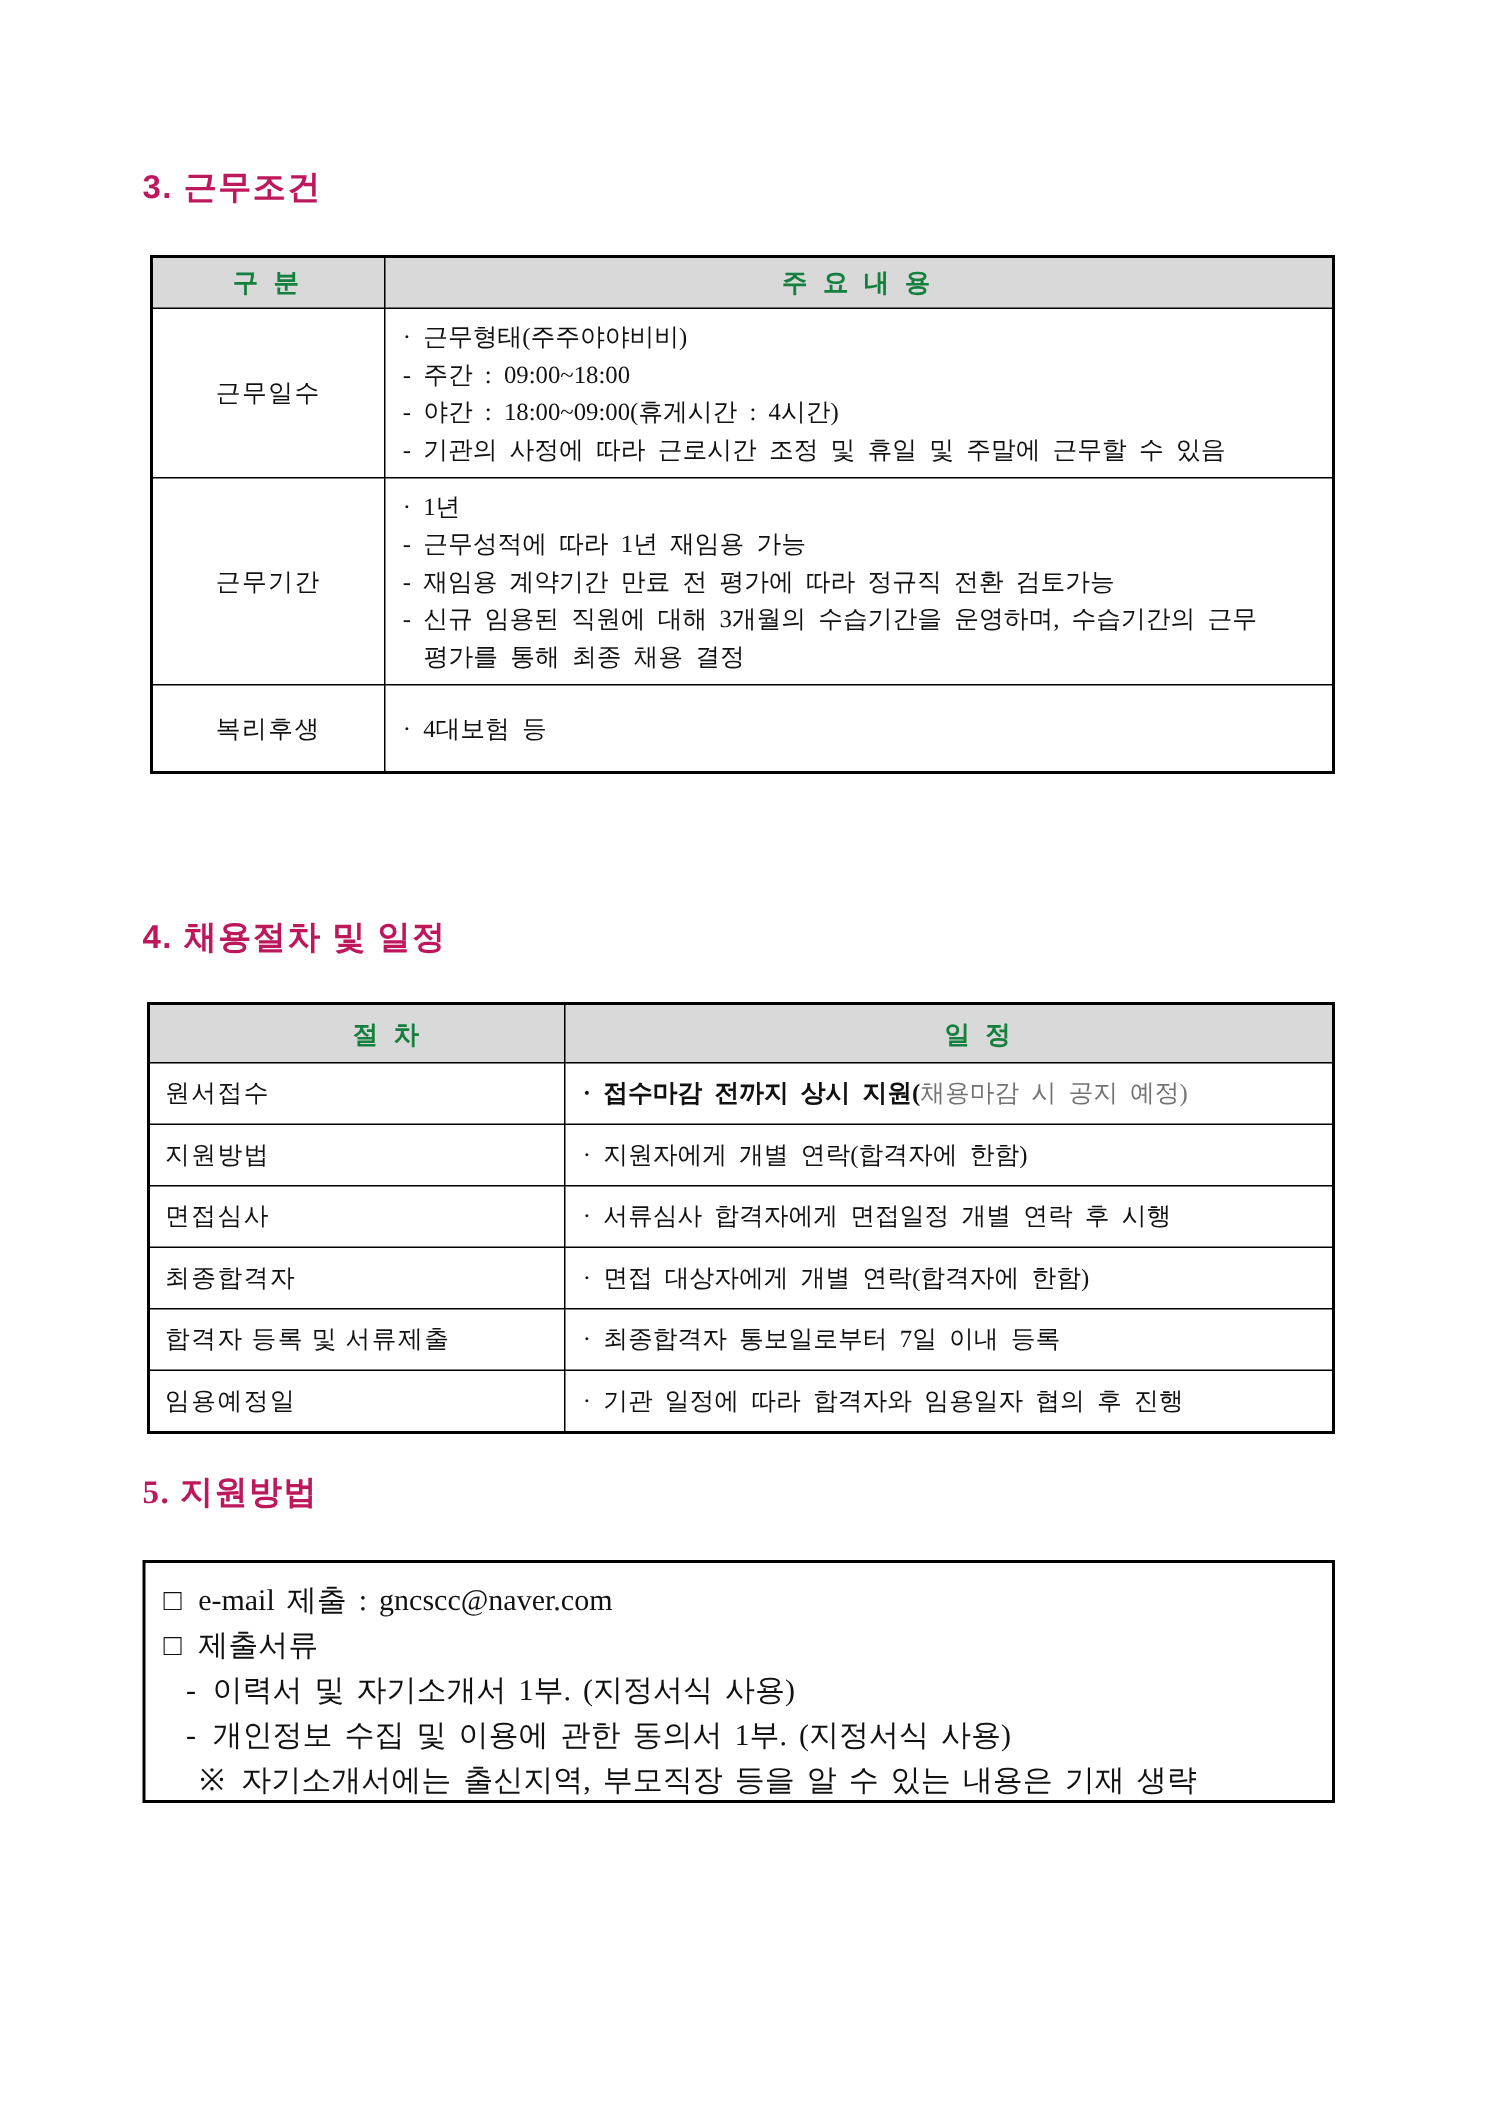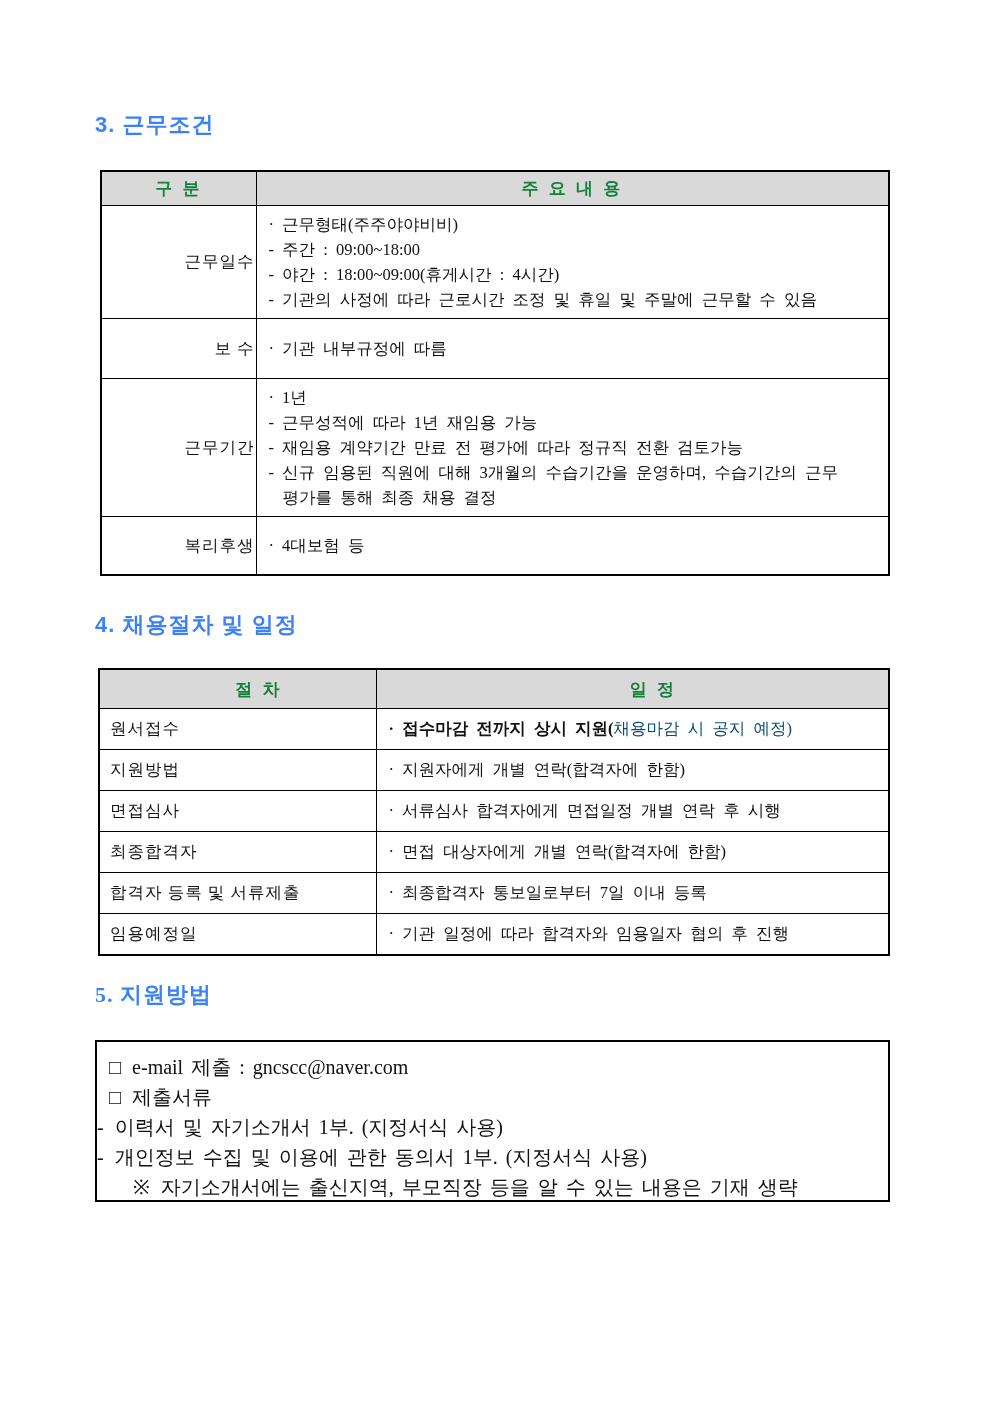--- a/index.html
+++ b/index.html
@@ -9,21 +9,21 @@
     background:#ffffff;
     font-family:"Liberation Serif","DejaVu Serif",serif;
     color:#111;
     overflow:hidden;
   }
   .sec-title {
     position:absolute;
     margin:0;
     font-size:22px;
     font-weight:bold;
-    color:#3b82f6;
+    color:#be185d;
     letter-spacing:1px;
     font-family:"Liberation Sans","DejaVu Sans",sans-serif;
   }
   .sec-title.serif { font-family:"Liberation Serif","DejaVu Serif",serif; }
   #title3 { left:95px; top:110px; }
   #title4 { left:95px; top:610px; }
   #title5 { left:95px; top:980px; }
 
   table.doc {
     position:absolute;
@@ -37,52 +37,52 @@
     background:#d9d9d9;
     font-weight:bold;
     font-size:17px;
     letter-spacing:3px;
     text-align:center;
     color:#15803d;
   }
   #table1 { left:100px; top:170px; width:790px; }
   #table1 th { height:31px; }
   #table1 .col1 { width:155px; }
-  #table1 td.label { text-align:right; letter-spacing:1px; }
+  #table1 td.label { text-align:center; letter-spacing:1px; }
   #table1 td.content { padding:6px 10px 6px 12px; }
   #table1 tr.r1 td { height:100px; }
   #table1 tr.r2 td { height:47px; }
   #table1 tr.r3 td { height:125px; }
   #table1 tr.r4 td { height:45px; }
 
   .line { line-height:25px; word-spacing:4px; white-space:nowrap; }
   .line.cont { padding-left:14px; }
 
   #table2 { left:98px; top:668px; width:792px; }
   #table2 th { height:36px;padding-left:43px; }
   #table2 .col1 { width:277px; }
   #table2 td { height:38px; }
   #table2 td.label { padding-left:10px; letter-spacing:1px;margin-left:16px; }
   #table2 td.content { padding-left:12px; word-spacing:4px; white-space:nowrap; }
   .bold-part { font-weight:bold; }
-  .red-part { color:#0c4a6e; }
+  .red-part { color:#737373; }
 
   .apply-box {
     position:absolute;
     left:95px; top:1040px;
     width:795px; height:162px;
     border:2px solid #000;
     box-sizing:border-box;
     padding-top:10px;
     font-size:20px;
   }
   .apply-line { line-height:30px; word-spacing:3px; white-space:nowrap; }
   .apply-line .bullet { display:inline-block; margin-right:11px; }
   .indent0 { padding-left:12px; }
-  .indent1 { }
+  .indent1 { padding-left:27px; }
   .indent2 { padding-left:36px; }
 </style>
 </head>
 <body>
 
 <div class="page">
 
   <h2 class="sec-title" id="title3">3. 근무조건</h2>
 
   <table class="doc" id="table1">
@@ -95,26 +95,20 @@
       <th>구  분</th>
       <th>주 요 내 용</th>
     </tr>
     <tr class="r1">
       <td class="label">근무일수</td>
       <td class="content">
         <div class="line">· 근무형태(주주야야비비)</div>
         <div class="line">- 주간 : 09:00~18:00</div>
         <div class="line">- 야간 : 18:00~09:00(휴게시간 : 4시간)</div>
         <div class="line">- 기관의 사정에 따라 근로시간 조정 및 휴일 및 주말에 근무할 수 있음</div>
-      </td>
-    </tr>
-    <tr class="r2">
-      <td class="label">보    수</td>
-      <td class="content">
-        <div class="line">· 기관 내부규정에 따름</div>
       </td>
     </tr>
     <tr class="r3">
       <td class="label">근무기간</td>
       <td class="content">
         <div class="line">· 1년</div>
         <div class="line">- 근무성적에 따라 1년 재임용 가능</div>
         <div class="line">- 재임용 계약기간 만료 전 평가에 따라 정규직 전환 검토가능</div>
         <div class="line">- 신규 임용된 직원에 대해 3개월의 수습기간을 운영하며, 수습기간의 근무</div>
         <div class="line cont">평가를 통해 최종 채용 결정</div>

